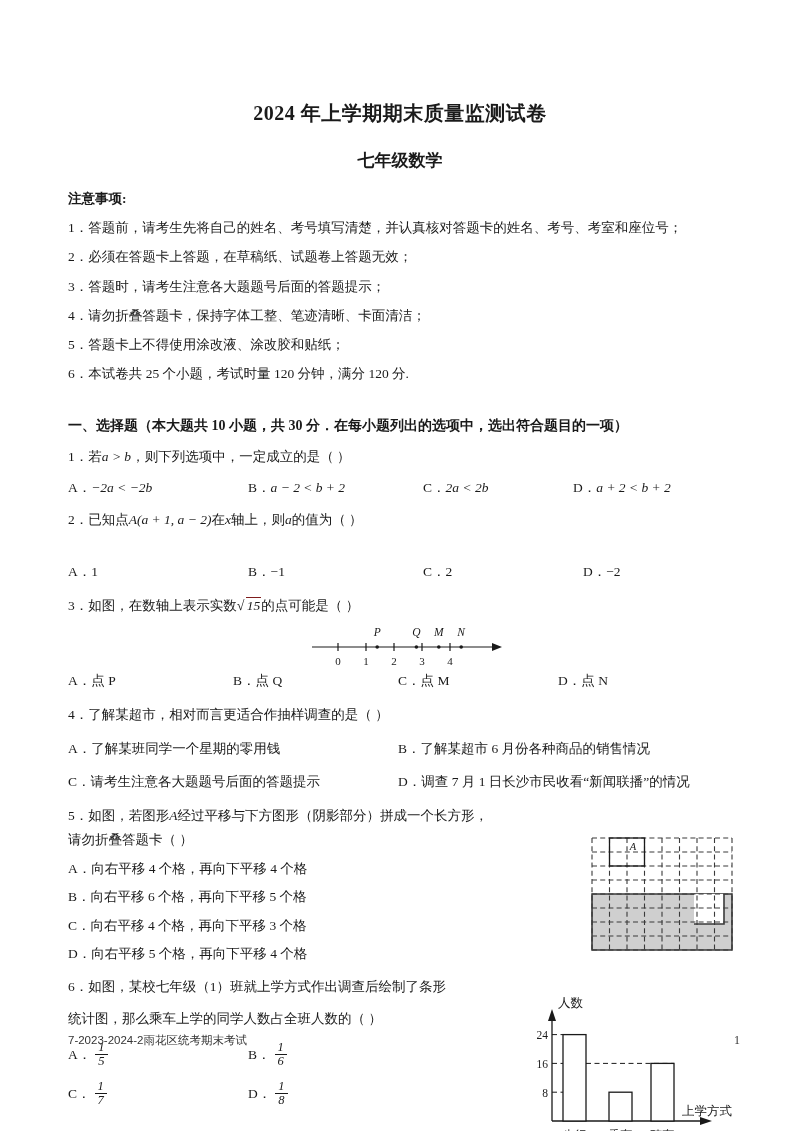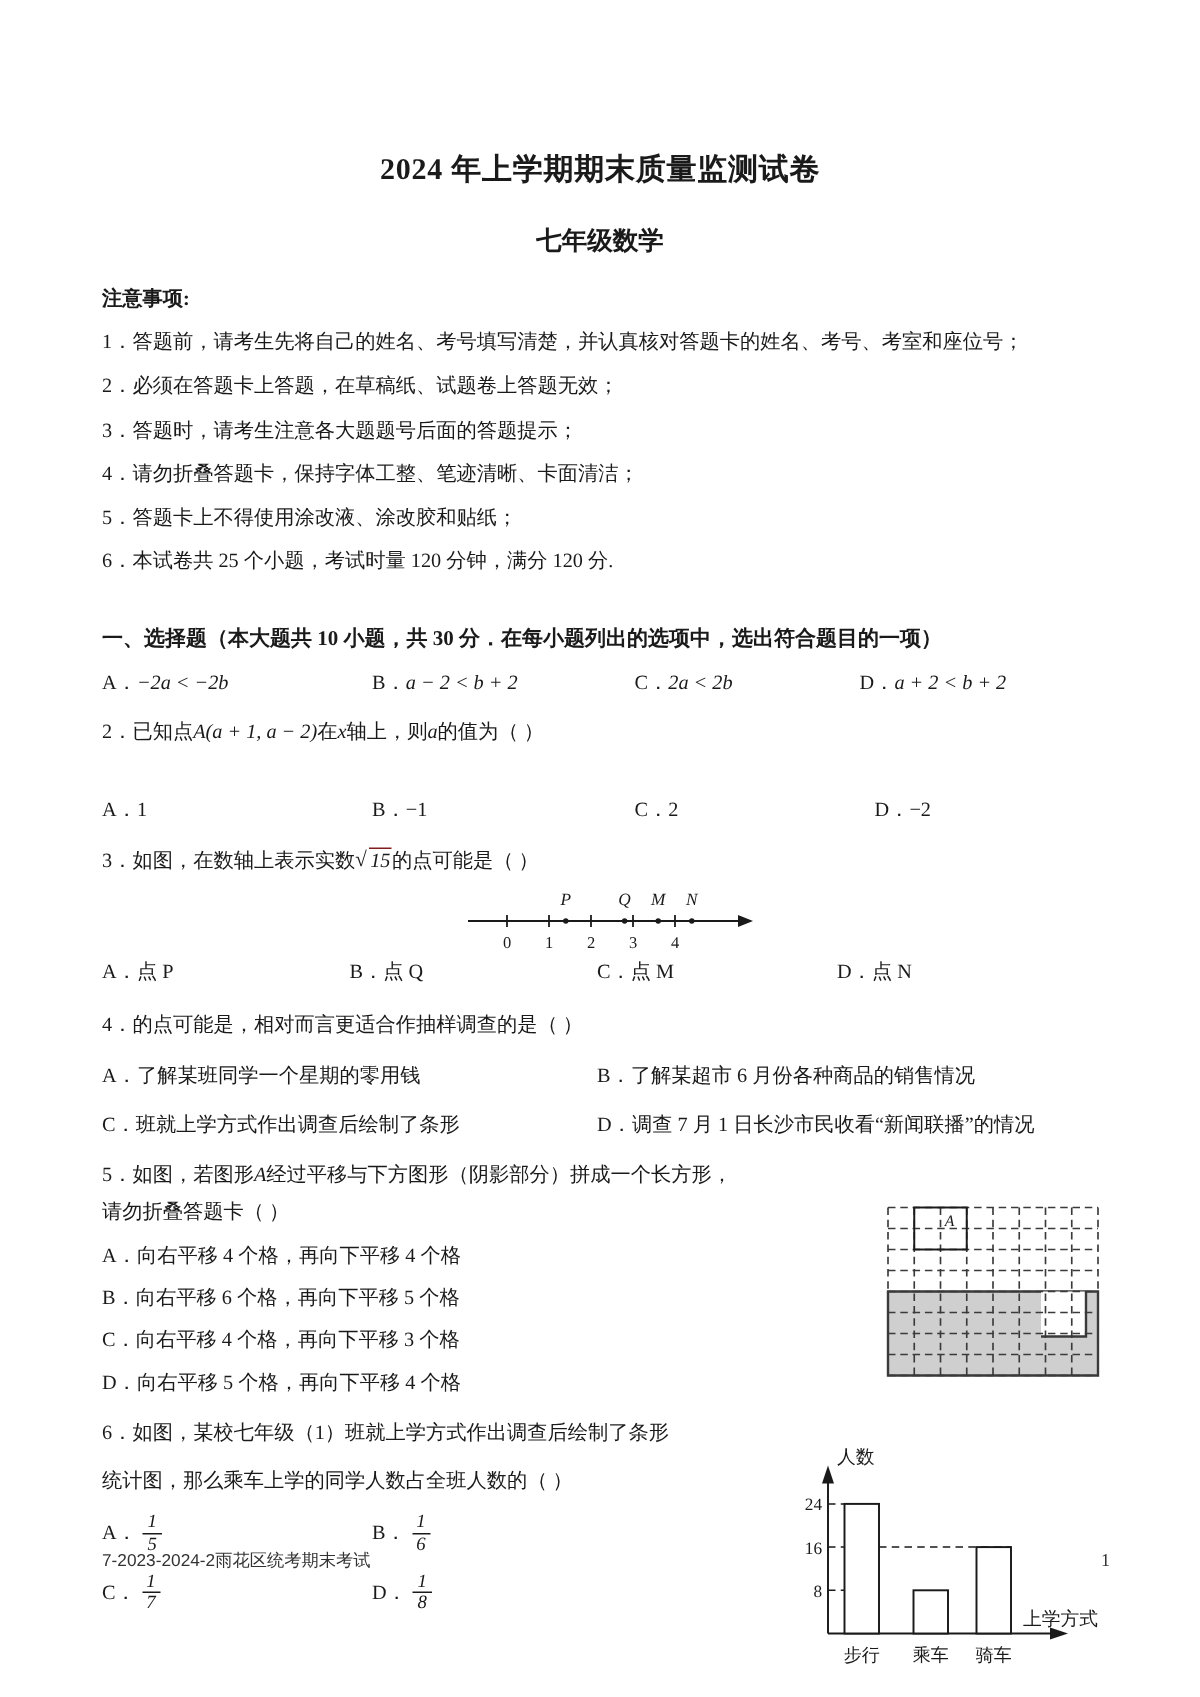--- a/index.html
+++ b/index.html
@@ -229,20 +229,21 @@
     <div class="notice-item">1．答题前，请考生先将自己的姓名、考号填写清楚，并认真核对答题卡的姓名、考号、考室和座位号；</div>
     <div class="notice-item">2．必须在答题卡上答题，在草稿纸、试题卷上答题无效；</div>
     <div class="notice-item">3．答题时，请考生注意各大题题号后面的答题提示；</div>
     <div class="notice-item">4．请勿折叠答题卡，保持字体工整、笔迹清晰、卡面清洁；</div>
     <div class="notice-item">5．答题卡上不得使用涂改液、涂改胶和贴纸；</div>
     <div class="notice-item">6．本试卷共 25 个小题，考试时量 120 分钟，满分 120 分.</div>
 
     <div class="section-head">一、选择题（本大题共 10 小题，共 30 分．在每小题列出的选项中，选出符合题目的一项）</div>
 
     <div class="q">
+      <div class="q-stem"><span>1．</span><span>若</span><span class="mi">a &gt; b</span><span>，则下列选项中，一定成立的是（      ）</span></div>
       <div class="opt-row w-q1">
         <div class="opt"><span>A．</span><span class="mi">−2a &lt; −2b</span></div>
         <div class="opt"><span>B．</span><span class="mi">a − 2 &lt; b + 2</span></div>
         <div class="opt"><span>C．</span><span class="mi">2a &lt; 2b</span></div>
         <div class="opt"><span>D．</span><span class="mi">a + 2 &lt; b + 2</span></div>
       </div>
     </div>
 
     <div class="q">
       <div class="q-stem"><span>2．</span><span>已知点</span><span class="mi">A(a + 1, a − 2)</span><span>在</span><span class="mi">x</span><span>轴上，则</span><span class="mi">a</span><span>的值为（      ）</span></div>
@@ -295,27 +296,27 @@
 
       <div class="opt-row w-q3" style="margin-top:0;">
         <div class="opt"><span>A．</span><span>点 P</span></div>
         <div class="opt"><span>B．</span><span>点 Q</span></div>
         <div class="opt"><span>C．</span><span>点 M</span></div>
         <div class="opt"><span>D．</span><span>点 N</span></div>
       </div>
     </div>
 
     <div class="q">
-      <div class="q-stem" style="margin-top:14px;"><span>4．</span><span>的点可能是，相对而言更适合作抽样调查的是（      ）</span></div>
+      <div class="q-stem" style="margin-top:14px;"><span>4．</span><span>了解某超市，相对而言更适合作抽样调查的是（      ）</span></div>
       <div class="opt-row w-half" style="margin-top:14px;">
         <div class="opt"><span>A．</span><span>了解某班同学一个星期的零用钱</span></div>
         <div class="opt"><span>B．</span><span>了解某超市 6 月份各种商品的销售情况</span></div>
       </div>
       <div class="opt-row w-half" style="margin-top:13px;">
-        <div class="opt"><span>C．</span><span>班就上学方式作出调查后绘制了条形</span></div>
+        <div class="opt"><span>C．</span><span>请考生注意各大题题号后面的答题提示</span></div>
         <div class="opt"><span>D．</span><span>调查 7 月 1 日长沙市民收看“新闻联播”的情况</span></div>
       </div>
     </div>
 
     <div class="q">
       <div class="q-stem" style="margin-top:13px;"><span>5．</span><span>如图，若图形</span><span class="mi">A</span><span>经过平移与下方图形（阴影部分）拼成一个长方形，</span></div>
       <div class="q-stem tight">请勿折叠答题卡（      ）</div>
 
       <div class="opt-stack">
         <div class="opt-line"><span>A．</span><span>向右平移 4 个格，再向下平移 4 个格</span></div>

